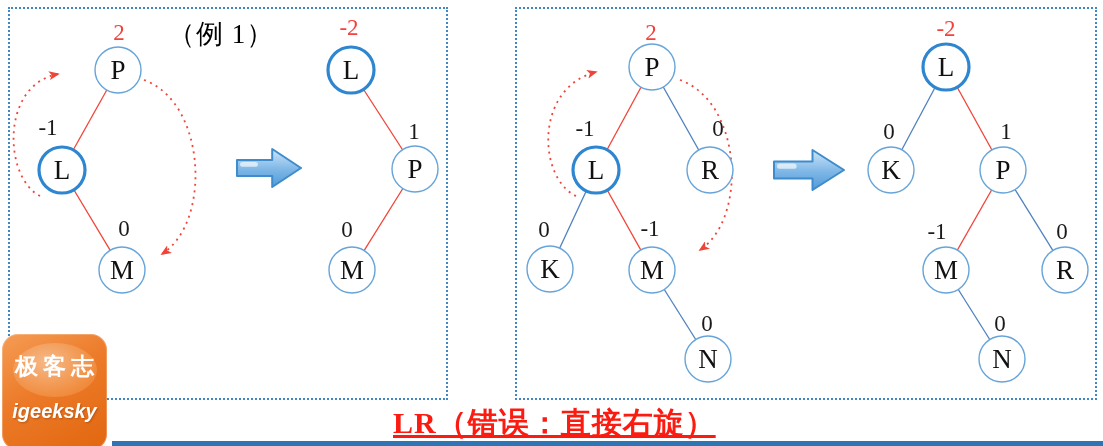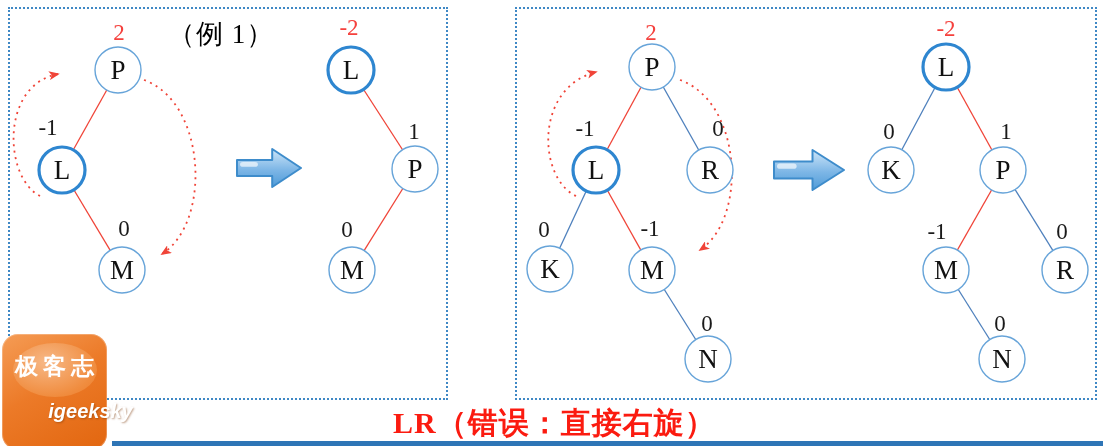--- a/index.html
+++ b/index.html
@@ -8,33 +8,33 @@
   .panel{position:absolute;border:2px dotted #3f88c5;background:transparent;}
   .panel.p1{left:8px;top:7px;width:436px;height:389px;}
   .panel.p2{left:515px;top:7px;width:578px;height:389px;}
   .extitle{position:absolute;font-size:27px;color:#000;letter-spacing:1px;
            font-family:"Liberation Serif",serif;white-space:nowrap;}
   .extitle.t1{left:168px;top:16px;}
   .extitle.t2{left:752px;top:16px;}
   svg#diagram{position:absolute;left:0;top:0;}
   .nodetext{font-family:"Liberation Serif",serif;}
   .caption{position:absolute;left:393px;top:403px;font-size:30px;font-weight:bold;
-           color:#fb1b10;font-family:"Liberation Serif",serif;white-space:nowrap;letter-spacing:1px;}
+           color:#fb1b10;font-family:"Liberation Serif",serif;white-space:nowrap;letter-spacing:1px;text-decoration:underline;}
   .bottom-bar{position:absolute;left:112px;top:441px;width:991px;height:5px;background:#2e75b6;}
   .logo{position:absolute;left:2px;top:334px;width:105px;height:116px;border-radius:16px;
         background:linear-gradient(150deg,#f59c55 0%,#ec7a28 45%,#e2660f 100%);
         box-shadow:inset 0 0 0 1px rgba(255,255,255,.25);}
   .logo-ellipse{position:absolute;left:11px;top:9px;width:84px;height:54px;border-radius:50%;
         background:radial-gradient(ellipse at 40% 35%,#f7b886 0%,#f08c3e 70%,#ec7c2c 100%);}
   .logo-cn{position:absolute;left:0;top:17px;width:100%;text-align:center;color:#fff;
         font-size:23px;font-weight:bold;letter-spacing:5px;text-indent:5px;
         font-family:"Liberation Serif",serif;}
   .logo-en{position:absolute;left:0;top:66px;width:100%;text-align:center;color:#fff;
         font-size:20px;font-weight:bold;font-style:italic;
-        font-family:"Liberation Sans",sans-serif;text-shadow:1px 1px 2px rgba(120,50,0,.45);padding-left:36px;}
+        font-family:"Liberation Sans",sans-serif;text-shadow:1px 1px 2px rgba(120,50,0,.45);}
 </style>
 </head>
 <body>
 
 <div class="stage">
   <div class="panel p1"></div>
   <div class="panel p2"></div>
 
   <div class="extitle t1">（例 1）</div>
 

